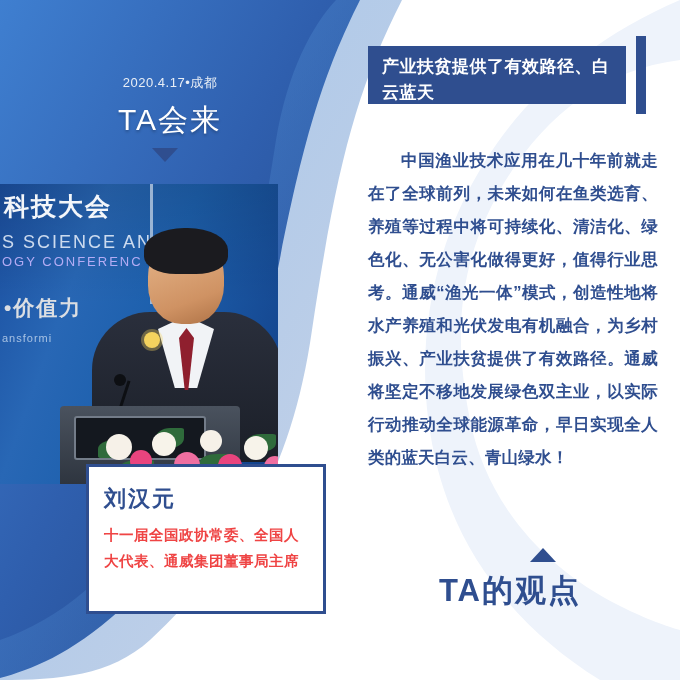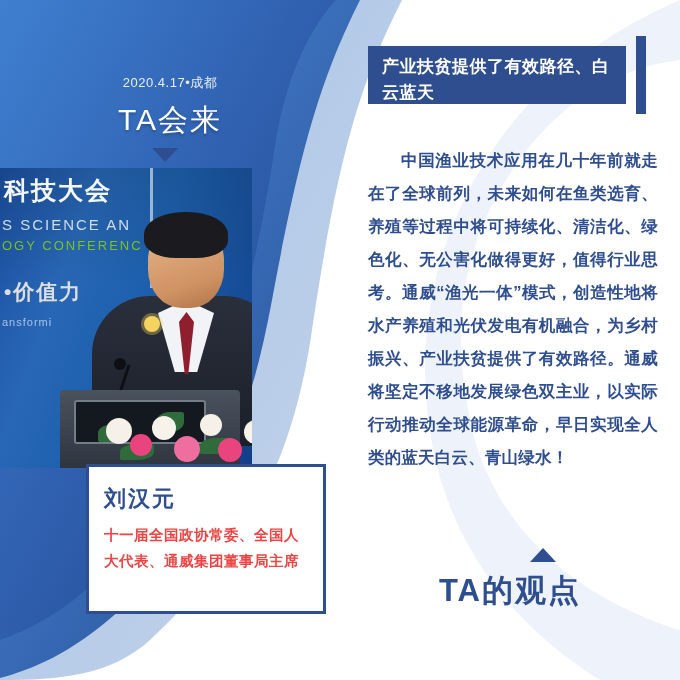--- a/index.html
+++ b/index.html
@@ -58,46 +58,46 @@
     left: 152px; top: 148px;
     width: 0; height: 0;
     border-left: 13px solid transparent;
     border-right: 13px solid transparent;
     border-top: 14px solid #2f4e8f;
   }
 
   
   .photo-frame {
     position: absolute;
-    left: 0; top: 168px;
-    width: 252px; height: 300px;
+    left: 0; top: 184px;
+    width: 278px; height: 300px;
     overflow: hidden;
     background: #0b2f63;
   }
   .photo-bg {
     position: absolute; inset: 0;
     background:
       linear-gradient(180deg, rgba(0,0,0,0.12), rgba(0,0,0,0.0) 40%),
       linear-gradient(110deg, #1b4fa0 0%, #2867b5 28%, #1d60ad 52%, #123e86 100%);
   }
   
   .backdrop-cn {
     position: absolute; left: 4px; top: 6px;
     color: #ffffff; font-size: 25px; font-weight: bold;
     letter-spacing: 2px; opacity: 0.95;
     white-space: nowrap;
   }
   .backdrop-en1 {
     position: absolute; left: 2px; top: 48px;
-    color: #dfe9f7; font-size: 15px; letter-spacing: 2px;
+    color: #dfe9f7; font-size: 18px; letter-spacing: 2px;
     white-space: nowrap; opacity: 0.9;
   }
   .backdrop-en2 {
     position: absolute; left: 2px; top: 70px;
-    color: #84cc16; font-size: 13px; letter-spacing: 2px;
+    color: #c4b5fd; font-size: 13px; letter-spacing: 2px;
     white-space: nowrap; opacity: 0.9;
   }
   .backdrop-cn2 {
     position: absolute; left: 4px; top: 110px;
     color: #e5e5e5; font-size: 21px; font-weight: bold;
     letter-spacing: 2px; white-space: nowrap; opacity: 0.95;
   }
   .backdrop-en3 {
     position: absolute; left: 2px; top: 148px;
     color: #cfe0f4; font-size: 11px; letter-spacing: 1px;

